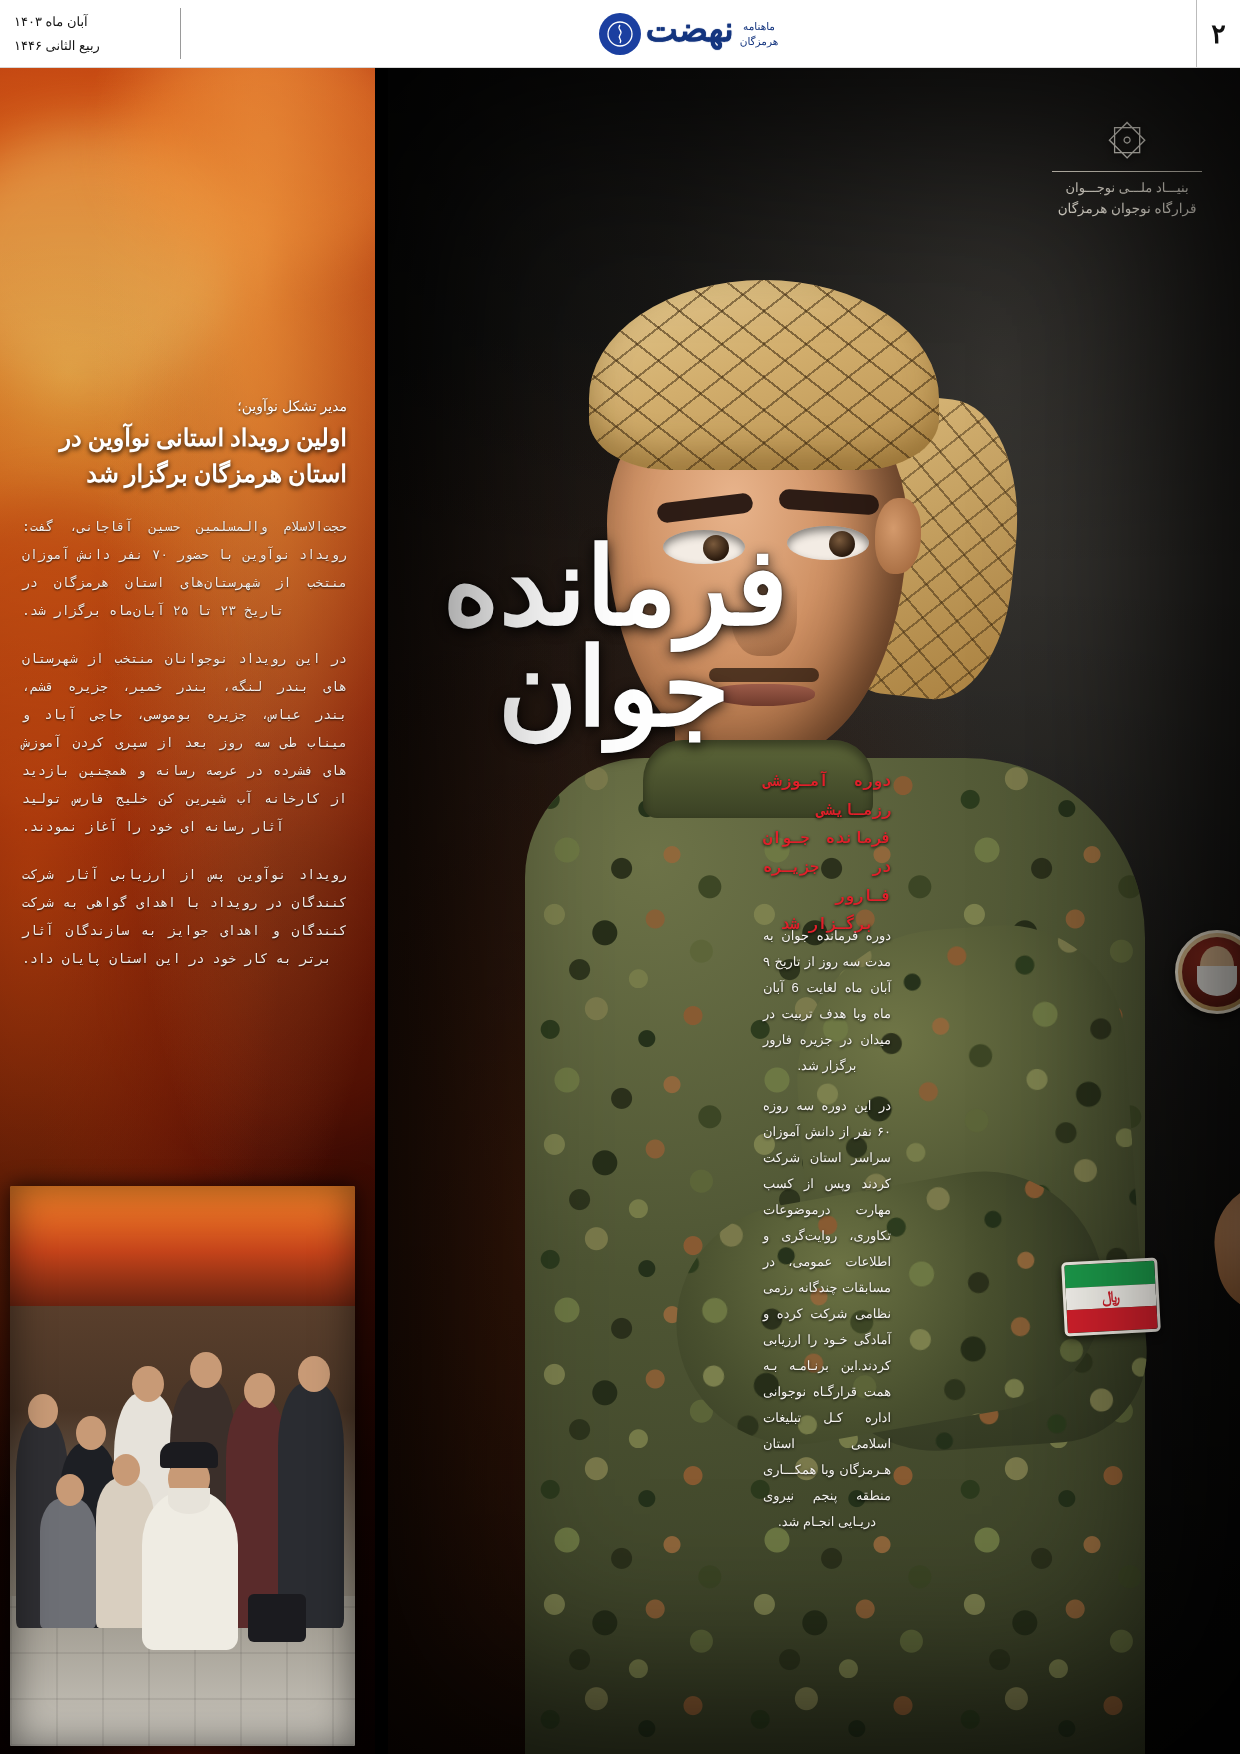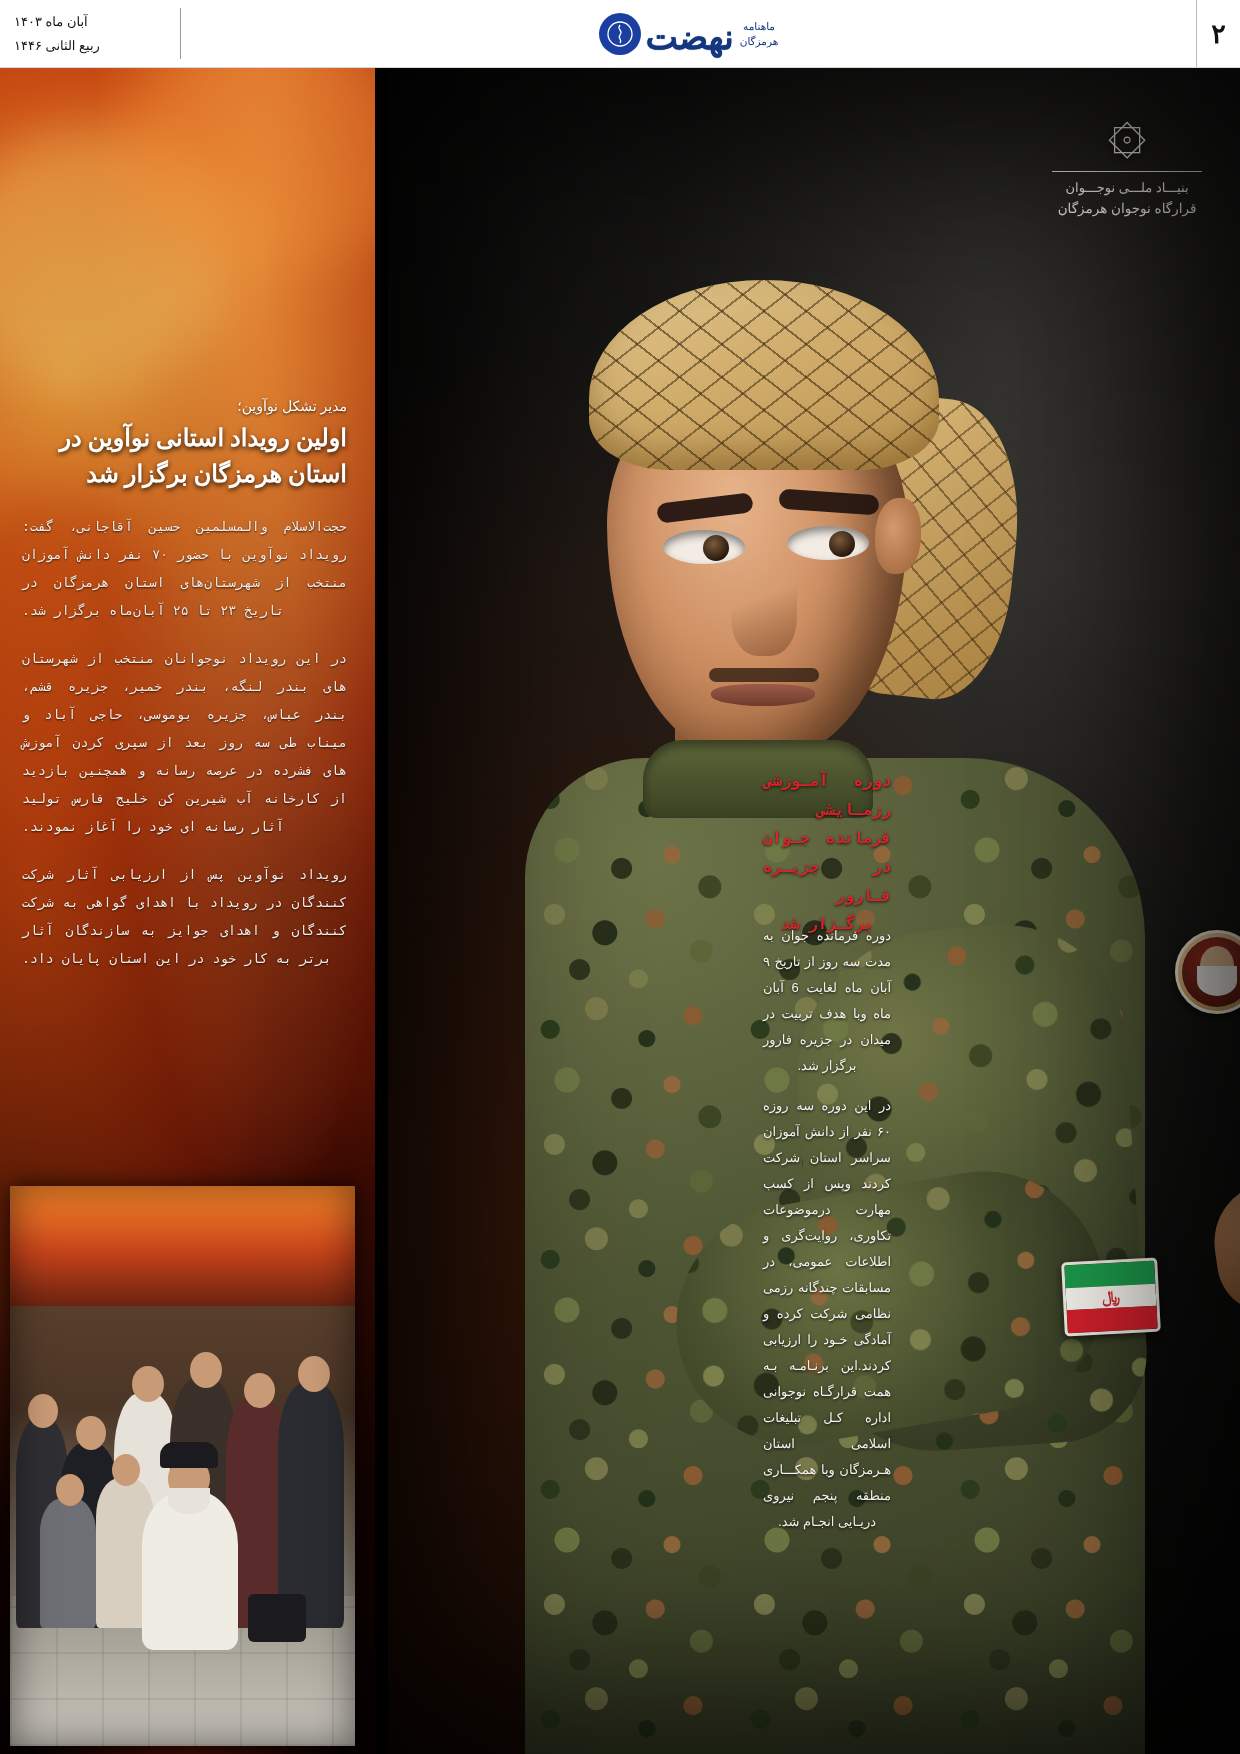--- a/index.html
+++ b/index.html
@@ -41,21 +41,21 @@
   .mast-right-text div {
     font-size: 12.5px; color: #1a1a1a; letter-spacing: .1px;
     font-family: "Liberation Sans", sans-serif;
     white-space: nowrap;
   }
   .mast-center {
     flex: 1;
     display: flex; align-items: center; justify-content: center;
     gap: 6px;
   }
-  .mast-logo-wrap { display: flex; align-items: flex-end; gap: 5px; }
+  .mast-logo-wrap { display: flex; align-items: flex-start; gap: 5px; }
   .mast-logo-badge {
     width: 42px; height: 42px; border-radius: 50%;
     background: #1b3fa0;
     display: flex; align-items: center; justify-content: center;
     color: #fff; font-size: 20px;
   }
   .mast-logo-word {
     font-size: 34px; font-weight: bold; color: #14357f;
     line-height: 1; letter-spacing: -1px;
     text-shadow: 0 0 1px #14357f;
@@ -589,20 +589,24 @@
 
       <div class="hero-grad-overlay"></div>
 
       <div class="found-logo">
         <div class="found-mark">۞</div>
         <div class="found-line"></div>
         <div class="found-t1">بنیـــاد ملـــی نوجـــوان</div>
         <div class="found-t2">قرارگاه نوجوان هرمزگان</div>
       </div>
 
+      <div class="big-title">
+        <div class="bt-1">فرمانده</div>
+        <div class="bt-2">جوان</div>
+      </div>
 
       <div class="red-sub">دوره آمـوزشی رزمـایشی فرمانده جـوان در جزیـره فـارور برگـزار شد</div>
 
       <div class="hero-col-text">
         <p>دوره فرمانده جوان به مدت سه روز از تاریخ ۹ آبان ماه لغایت 6 آبان ماه وبا هدف تربیت در میدان در جزیره فارور برگزار شد.</p>
         <p>در این دوره سه روزه ۶۰ نفر از دانش آموزان سراسر استان شرکت کردند وپس از کسب مهارت درموضوعات تکاوری، روایت‌گری و اطلاعات عمومی، در مسابقات چندگانه رزمی نظامی شرکت کرده و آمادگی خـود را ارزیابی کردند.این برنـامـه بـه همت قرارگـاه نوجوانی اداره کـل تبلیغات اسلامی استان هـرمزگان وبا همکـــاری منطقه پنجم نیروی دریـایی انجـام شد.</p>
       </div>
 
       <div class="vignette"></div>
     </div>

